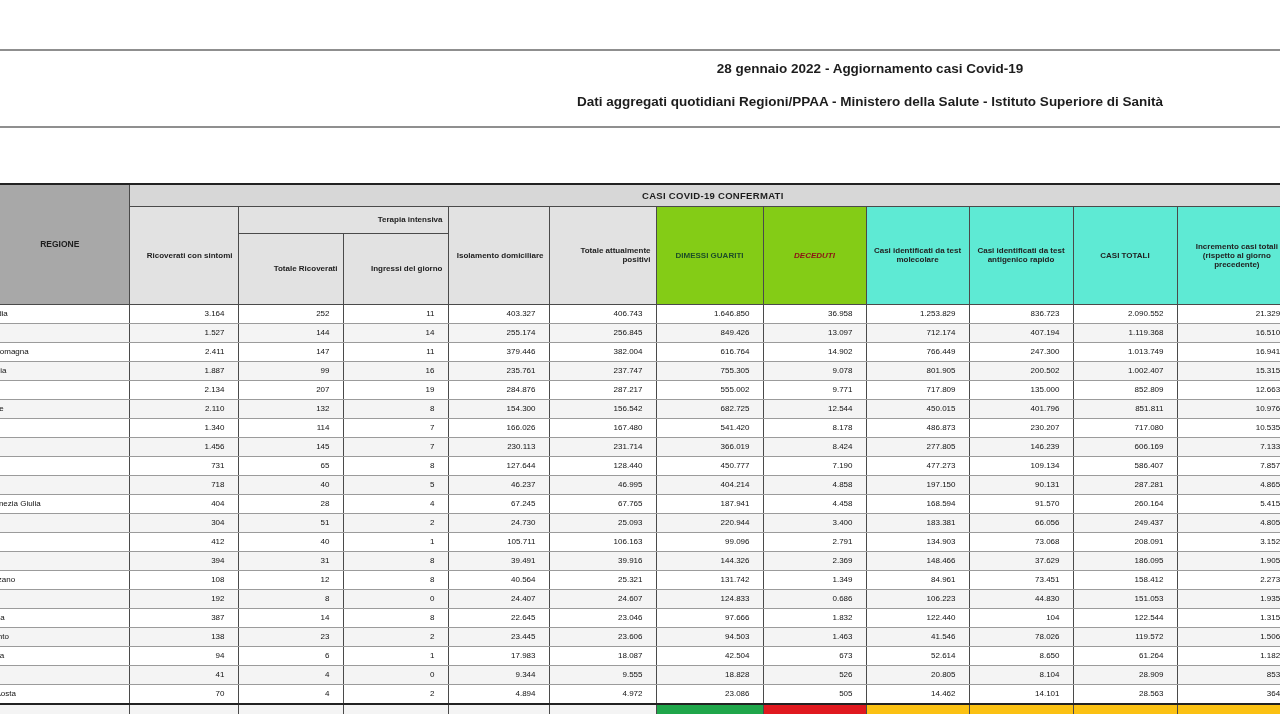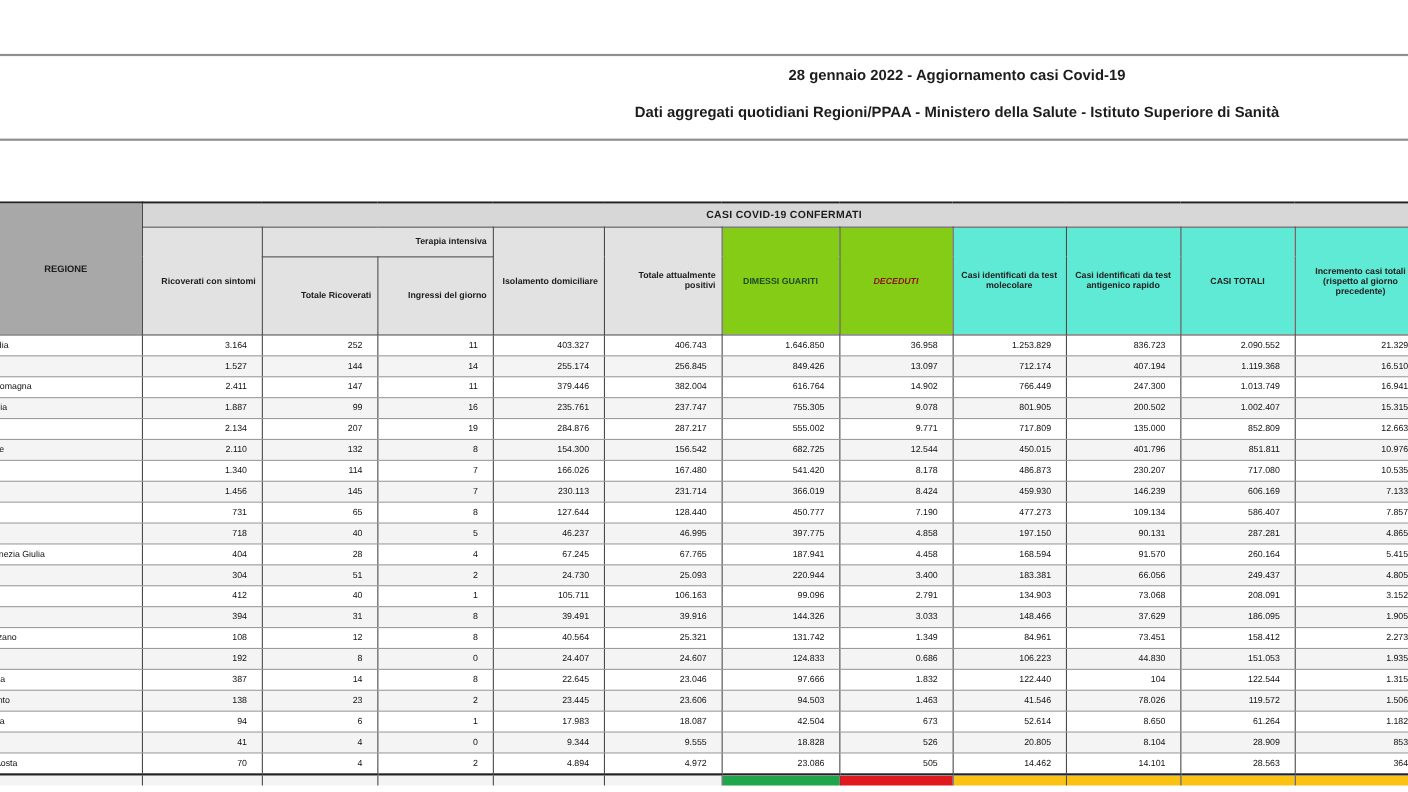--- a/index.html
+++ b/index.html
@@ -198,21 +198,21 @@
         </tr>
         <tr>
           <td class="region">Sicilia</td>
           <td>1.456</td>
           <td>145</td>
           <td>7</td>
           <td>230.113</td>
           <td>231.714</td>
           <td>366.019</td>
           <td>8.424</td>
-          <td>459.930</td>
+          <td>277.805</td>
           <td>146.239</td>
           <td>606.169</td>
           <td class="incr">7.133</td>
         </tr>
         <tr>
           <td class="region">Puglia</td>
           <td>731</td>
           <td>65</td>
           <td>8</td>
           <td>127.644</td>
@@ -224,21 +224,21 @@
           <td>586.407</td>
           <td class="incr">7.857</td>
         </tr>
         <tr>
           <td class="region">Liguria</td>
           <td>718</td>
           <td>40</td>
           <td>5</td>
           <td>46.237</td>
           <td>46.995</td>
-          <td>397.775</td>
+          <td>404.214</td>
           <td>4.858</td>
           <td>197.150</td>
           <td>90.131</td>
           <td>287.281</td>
           <td class="incr">4.865</td>
         </tr>
         <tr>
           <td class="region">Friuli Venezia Giulia</td>
           <td>404</td>
           <td>28</td>
@@ -281,21 +281,21 @@
           <td class="incr">3.152</td>
         </tr>
         <tr>
           <td class="region">Calabria</td>
           <td>394</td>
           <td>31</td>
           <td>8</td>
           <td>39.491</td>
           <td>39.916</td>
           <td>144.326</td>
-          <td>3.033</td>
+          <td>2.369</td>
           <td>148.466</td>
           <td>37.629</td>
           <td>186.095</td>
           <td class="incr">1.905</td>
         </tr>
         <tr>
           <td class="region">P.A. Bolzano</td>
           <td>108</td>
           <td>12</td>
           <td>8</td>

